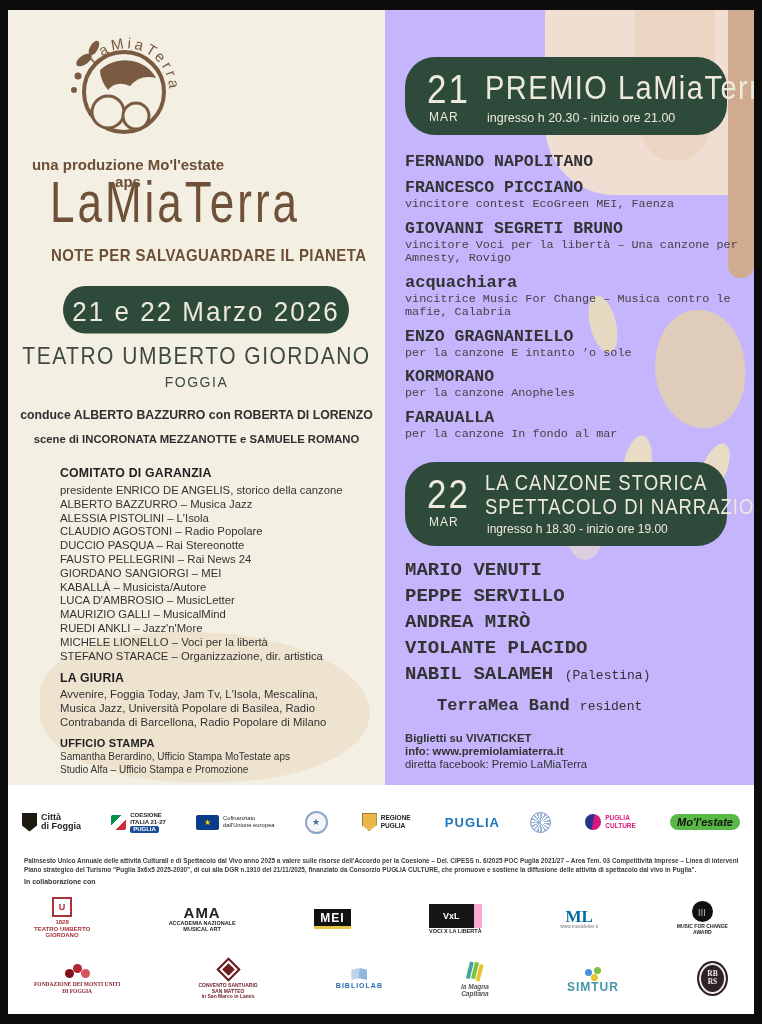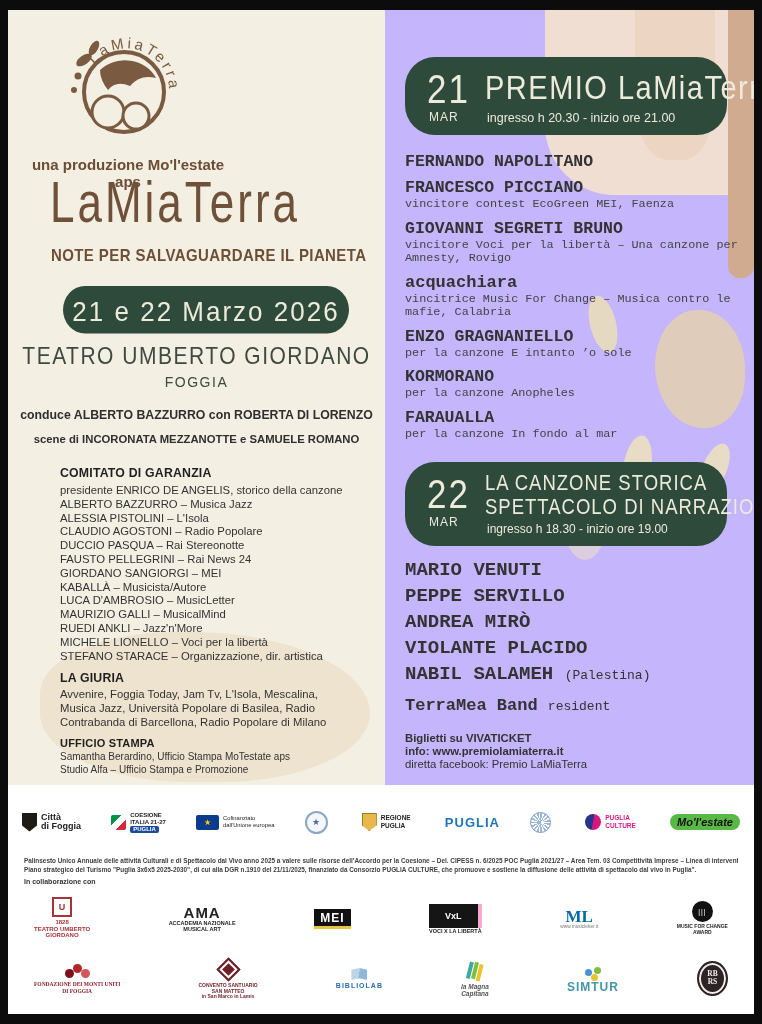--- a/index.html
+++ b/index.html
@@ -41,21 +41,21 @@
   #lineup1{top:142px;}
   #lineup2{top:550px;}
   .act{margin-bottom:7px;font-family:Liberation Mono, monospace;}
   .act-name{font-size:16.5px;line-height:19px;font-weight:700;color:#333;}
   .act-name.lower{text-transform:none;font-size:17px;}
   .act-desc{font-size:11.8px;line-height:13.5px;color:#444;margin-top:1px;}
   .act2 .act-name{font-size:19px;line-height:20px;}
   .act2{margin-bottom:6px;}
   .act-suffix{font-weight:400;font-size:13px;color:#333;}
   .act2.resident{margin-top:10px;}
-  .act2.resident .act-name{font-size:17px;}
+  .act2.resident .act-name{font-size:17px;margin-left:32px;}
   .tickets{position:absolute;left:20px;top:722px;font-size:11.3px;line-height:13.2px;color:#333;}
   .tickets div{font-weight:700;}
   .tickets div:nth-child(3){font-weight:400;}
 
   
   .footer{position:absolute;left:0;top:775px;width:746px;height:275px;background:#ffffff;}
   .sponsor-row{position:absolute;top:8px;left:14px;right:14px;height:58px;display:flex;align-items:center;justify-content:space-between;}
   .fineprint{position:absolute;top:72px;left:16px;right:16px;font-size:6.4px;line-height:8.6px;color:#3d3d3d;font-weight:700;white-space:nowrap;overflow:hidden;}
   .collab-label{position:absolute;top:93px;left:16px;font-size:7px;font-weight:700;color:#333;}
   .collab-row{position:absolute;left:26px;right:26px;display:flex;align-items:center;justify-content:space-between;}
@@ -84,21 +84,21 @@
   .ci-pculture{width:16px;height:16px;border-radius:50%;background:linear-gradient(100deg,#27348b 48%,#d6177d 52%);}
   .chip-pculture .ctext span{color:#d6177d;font-size:6.5px;}
   .chip-mollestate .ctext span{font-size:11px;line-height:12px;font-style:italic;font-weight:700;color:#14120d;background:#58b947;padding:2px 7px;border-radius:9px;}
 
   .ci-giordano{width:16px;height:16px;border:2px solid #a8323a;color:#a8323a;font-weight:700;font-size:9px;}
   .ci-giordano::after{content:"U";}
   .chip-giordano .ctext span{color:#a8323a;font-size:6px;line-height:6.8px;}
   .chip-ama .ctext .lg-l0{font-size:15px;line-height:14px;font-weight:700;letter-spacing:1px;}
   .chip-ama .ctext span{font-size:5.5px;line-height:6px;}
   .chip-mei .ctext .lg-l0{background:#111;color:#fff;font-size:12px;line-height:14px;padding:2px 6px 1px;letter-spacing:1px;border-bottom:3px solid #e5c544;}
-  .chip-vxl .ctext .lg-l0{background:#151515;color:#fff;font-size:9px;line-height:10px;padding:7px 5px;border-right:4px solid #f9a8d4;}
+  .chip-vxl .ctext .lg-l0{background:#151515;color:#fff;font-size:9px;line-height:10px;padding:7px 5px;border-right:8px solid #f9a8d4;}
   .chip-vxl .ctext span{font-size:5.5px;line-height:6.5px;}
   .chip-ml .ctext .lg-l0{font-family:"Liberation Serif",serif;font-size:17px;line-height:15px;color:#0369a1;font-weight:700;}
   .chip-ml .ctext span{font-size:4.8px;line-height:6px;color:#777;font-weight:400;}
   .ci-mfc{width:21px;height:21px;border-radius:50%;background:#111;color:#fff;font-size:7px;letter-spacing:1px;}
   .ci-mfc::after{content:"|||";}
   .chip-mfc .ctext span{font-size:5px;line-height:5.8px;}
   .ci-fondazione{width:9px;height:9px;border-radius:50%;background:#b2252c;box-shadow:-8px 5px 0 #7e1118,8px 5px 0 #d4555b;margin-bottom:6px;}
   .chip-fondazione .ctext span{font-size:5.5px;line-height:6.3px;color:#8a1f2b;font-family:"Liberation Serif",serif;}
   .ci-convento{width:13px;height:13px;background:#6d1f24;border:2px solid #6d1f24;outline:2px solid #fff;outline-offset:-4px;transform:rotate(45deg);margin:3px;}
   .chip-convento .ctext span{font-size:5px;line-height:5.8px;color:#6d1f24;}

